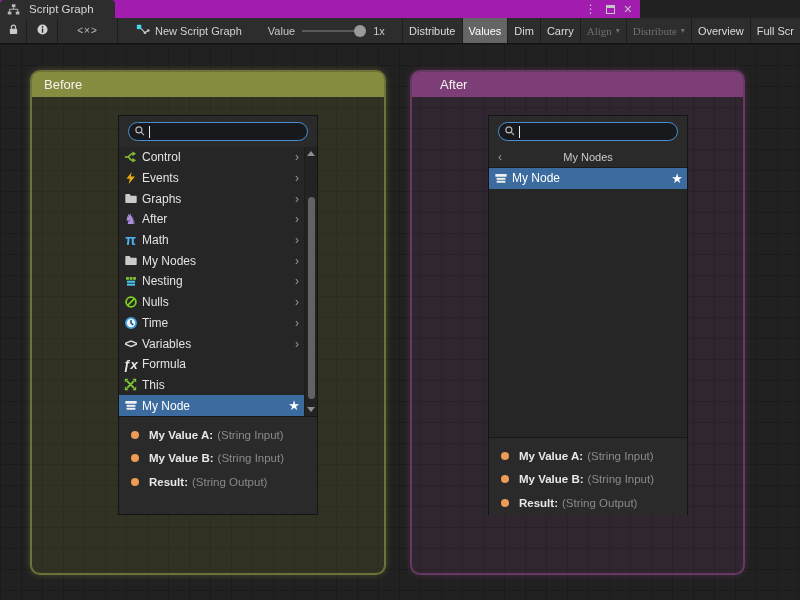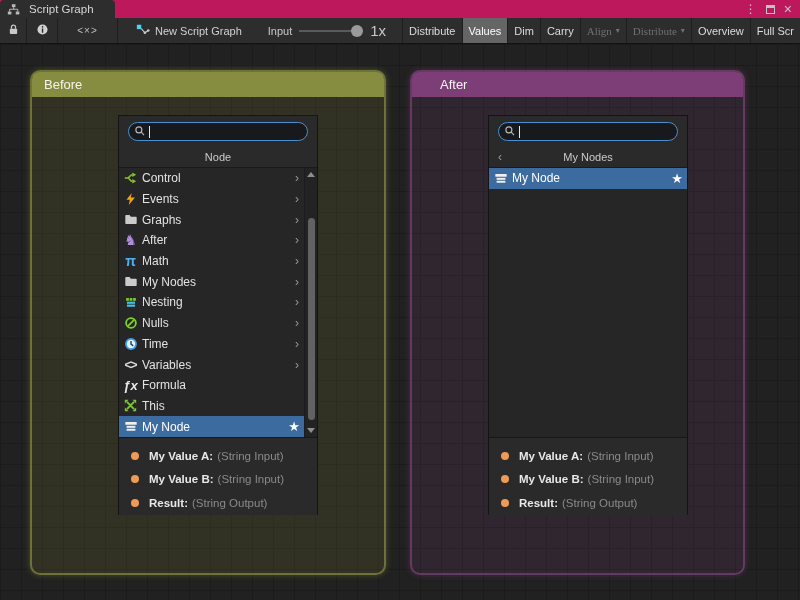--- a/index.html
+++ b/index.html
@@ -1,38 +1,38 @@
 <!DOCTYPE html>
 <html><head>
 <meta charset="utf-8">
 <style>
   * { box-sizing: border-box; margin: 0; padding: 0; }
   html,body { background:#000; }
   body { font-family:"Liberation Sans","DejaVu Sans",sans-serif; }
   .screen { position:relative; width:800px; height:600px; overflow:hidden; background:#212121; }
 
   
-  .tabbar { position:absolute; top:0; left:0; width:800px; height:18px; background:#be185d; display:flex; align-items:flex-end; }
+  .tabbar { position:absolute; top:0; left:0; width:640px; height:18px; background:#a21caf; display:flex; align-items:flex-end; }
   .tab { height:18px; width:115px; background:#2d2d2d; border-radius:4px 4px 0 0; display:flex; align-items:center; padding-left:5px; gap:4px; }
   .tab-title { font-size:11.5px; color:#d6d6d6; white-space:nowrap; }
   .winctl { margin-left:auto; display:flex; align-items:center; gap:9px; padding-right:8px; height:18px; }
   .winctl .glyph { color:#c4c4c4; font-size:12px; line-height:1; cursor:default; }
   .maxbox { width:9px; height:9px; border:1.5px solid #c4c4c4; border-top:3px solid #c4c4c4; display:inline-block; }
 
   
   .toolbar { position:absolute; top:18px; left:0; width:800px; height:26px; background:#2d2d2d; border-bottom:1px solid #121212; display:flex; align-items:stretch; overflow:hidden; }
   .tb-btn { flex:none; display:flex; align-items:center; justify-content:center; border-right:1px solid #1e1e1e; color:#c8c8c8; font-size:11px; }
   .tb-lock { width:27px; } .tb-info { width:31px; } .tb-code { width:60px; font-size:10px; letter-spacing:1px; color:#bdbdbd; }
   .tb-new { flex:none; display:flex; align-items:center; gap:5px; margin-left:18px; color:#d2d2d2; font-size:11px; }
   .tb-zoom { flex:none; display:flex; align-items:center; margin-left:26px; gap:7px; }
   .tb-zoom-label { color:#c8c8c8; font-size:11px; }
   .slider { position:relative; width:64px; height:12px; }
   .slider-track { position:absolute; top:5.5px; left:0; width:64px; height:1.5px; background:#5a5a5a; }
   .slider-knob { position:absolute; top:0; right:0; width:12px; height:12px; border-radius:50%; background:#9a9a9a; }
-  .tb-zoomval { color:#c8c8c8; font-size:15px; }
+  .tb-zoomval { color:#c8c8c8; font-size:11px; }
   .tb-right { margin-left:auto; display:flex; align-items:stretch; }
   .tb-tbtn { flex:none; display:flex; align-items:center; padding:0 6px; border-left:1px solid #1e1e1e; color:#dcdcdc; font-size:11px; white-space:nowrap; }
   .tb-tbtn.active { background:#656565; color:#fff; }
   .tb-tbtn.disabled { color:#707070;font-family:Liberation Serif, serif; }
   .dd-arrow { font-size:8px; margin-left:4px; }
 
   
   .canvas { position:absolute; top:44px; left:0; width:800px; height:556px; background-color:#212121;
     background-image:
       linear-gradient(#1b1b1b 1px, transparent 1px),
@@ -135,21 +135,21 @@
             <rect x="1" y="2" width="5" height="5" fill="#49d6f5"></rect>
             <path d="M6 6.5 L10.2 11.2 L14 8.6" stroke="#c9c9c9" stroke-width="1.3" fill="none"></path>
             <circle cx="10.2" cy="11.2" r="1.5" fill="#c9c9c9"></circle>
             <circle cx="14" cy="8.6" r="1.5" fill="#c9c9c9"></circle>
           </svg>
       </span>
       <span>New Script Graph</span>
     </div>
 
     <div class="tb-zoom">
-      <span class="tb-zoom-label">Input</span>
+      <span class="tb-zoom-label">Value</span>
       <div class="slider">
         <div class="slider-track"></div>
         <div class="slider-knob"></div>
       </div>
       <span class="tb-zoomval">1x</span>
     </div>
 
     <div class="tb-right">
       <div class="tb-tbtn">Distribute</div>
       <div class="tb-tbtn active">Values</div>
@@ -183,21 +183,20 @@
         <div class="searchbox">
           <span>
             <svg width="12" height="12" viewBox="0 0 16 16">
                 <circle cx="6.5" cy="6.5" r="4" stroke="#b9b9b9" stroke-width="1.5" fill="none"></circle>
                 <line x1="9.6" y1="9.6" x2="13.4" y2="13.4" stroke="#b9b9b9" stroke-width="1.5"></line>
               </svg>
           </span>
           <span class="caret"></span>
         </div>
       </div>
-      <div class="finder-header">Node</div>
       <div class="list">
         <div class="rows">
           <div class="row">
             <span class="ic">
                 <svg width="15" height="14" viewBox="0 0 16 16">
                   <path d="M1.5 8 h3 c2.8 0 2.8-3.8 5.5-3.8 M1.5 8 h3 c2.8 0 2.8 3.8 5.5 3.8" stroke="#86c332" stroke-width="1.8" fill="none"></path>
                   <path d="M10 1.6 l4.5 2.6 -4.5 2.6z" fill="#86c332"></path>
                   <path d="M10 9.2 l4.5 2.6 -4.5 2.6z" fill="#86c332"></path>
                 </svg>
               </span>

